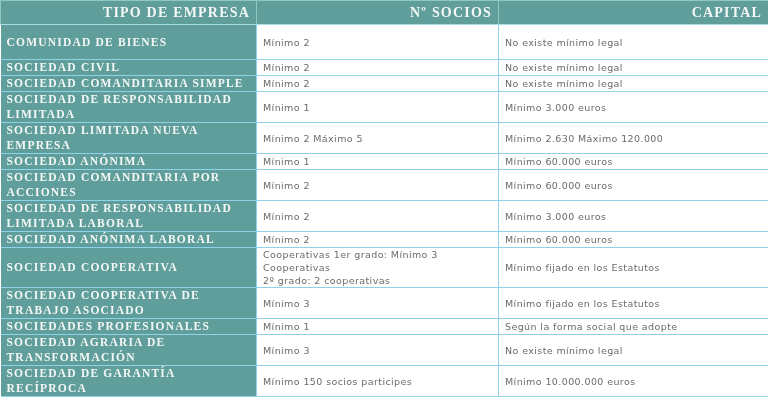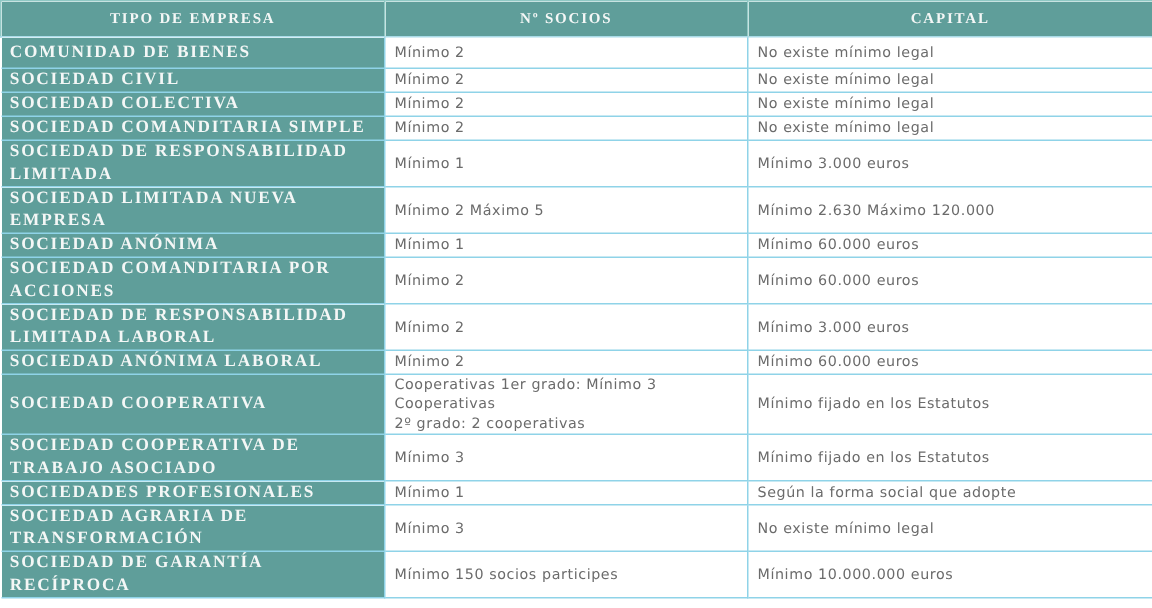--- a/index.html
+++ b/index.html
@@ -25,23 +25,23 @@
     padding: 0 6px;
     vertical-align: middle;
     box-sizing: border-box;
     overflow: hidden;
   }
   thead th {
     background: #5f9e9a;
     color: #f4f7f6;
     font-family: "Liberation Serif", "DejaVu Serif", serif;
     font-weight: bold;
-    font-size: 10px;
+    font-size: 14px;
     letter-spacing: 1.2px;
-    text-align: center;
+    text-align: right;
     height: 24px;
     border-color: #8fc8c4;
     border-bottom: 1px solid #a9dbe8;
   }
   td.type {
     background: #5f9e9a;
     color: #f4f7f6;
     font-family: "Liberation Serif", "DejaVu Serif", serif;
     font-weight: bold;
     font-size: 11.5px;
@@ -52,21 +52,21 @@
     border-left: none;
   }
   td.val {
     background: #ffffff;
     color: #6b6b6b;
     font-family: "DejaVu Sans", "Liberation Sans", sans-serif;
     font-size: 9.5px;
     letter-spacing: 0.4px;
     line-height: 13px;
   }
-  tr.h21 td { height: 21px; margin-left: 35px; }
+  tr.h21 td { height: 35px; margin-left: 35px; }
   tr.h16 td { height: 16px; }
   tr.h15 td { height: 15px; }
   tr.h31 td { height: 31px; }
   tr.h30 td { height: 30px; }
   tr.h26 td { height: 26px; }
   .multiline { white-space: pre-line; }
 </style>
 </head>
 <body>
 
@@ -84,25 +84,20 @@
     </tr>
   </thead>
   <tbody>
     <tr class="h21">
       <td class="type">COMUNIDAD DE BIENES</td>
       <td class="val">Mínimo 2</td>
       <td class="val">No existe mínimo legal</td>
     </tr>
     <tr class="h16">
       <td class="type">SOCIEDAD CIVIL</td>
-      <td class="val">Mínimo 2</td>
-      <td class="val">No existe mínimo legal</td>
-    </tr>
-    <tr class="h16">
-      <td class="type">SOCIEDAD COLECTIVA</td>
       <td class="val">Mínimo 2</td>
       <td class="val">No existe mínimo legal</td>
     </tr>
     <tr class="h16">
       <td class="type">SOCIEDAD COMANDITARIA SIMPLE</td>
       <td class="val">Mínimo 2</td>
       <td class="val">No existe mínimo legal</td>
     </tr>
     <tr class="h31">
       <td class="type">SOCIEDAD DE RESPONSABILIDAD LIMITADA</td>

